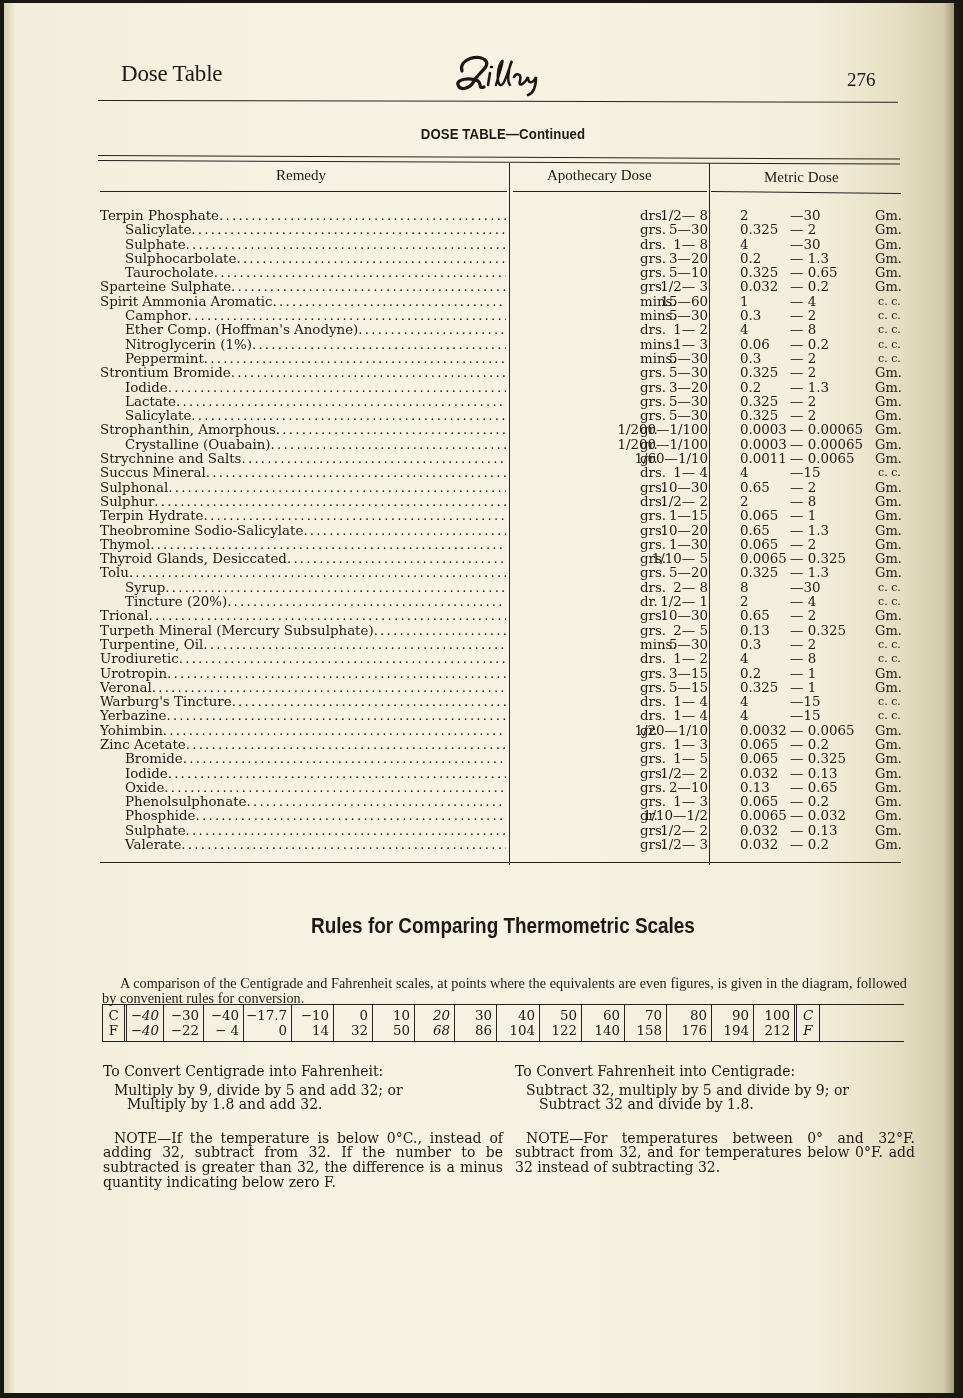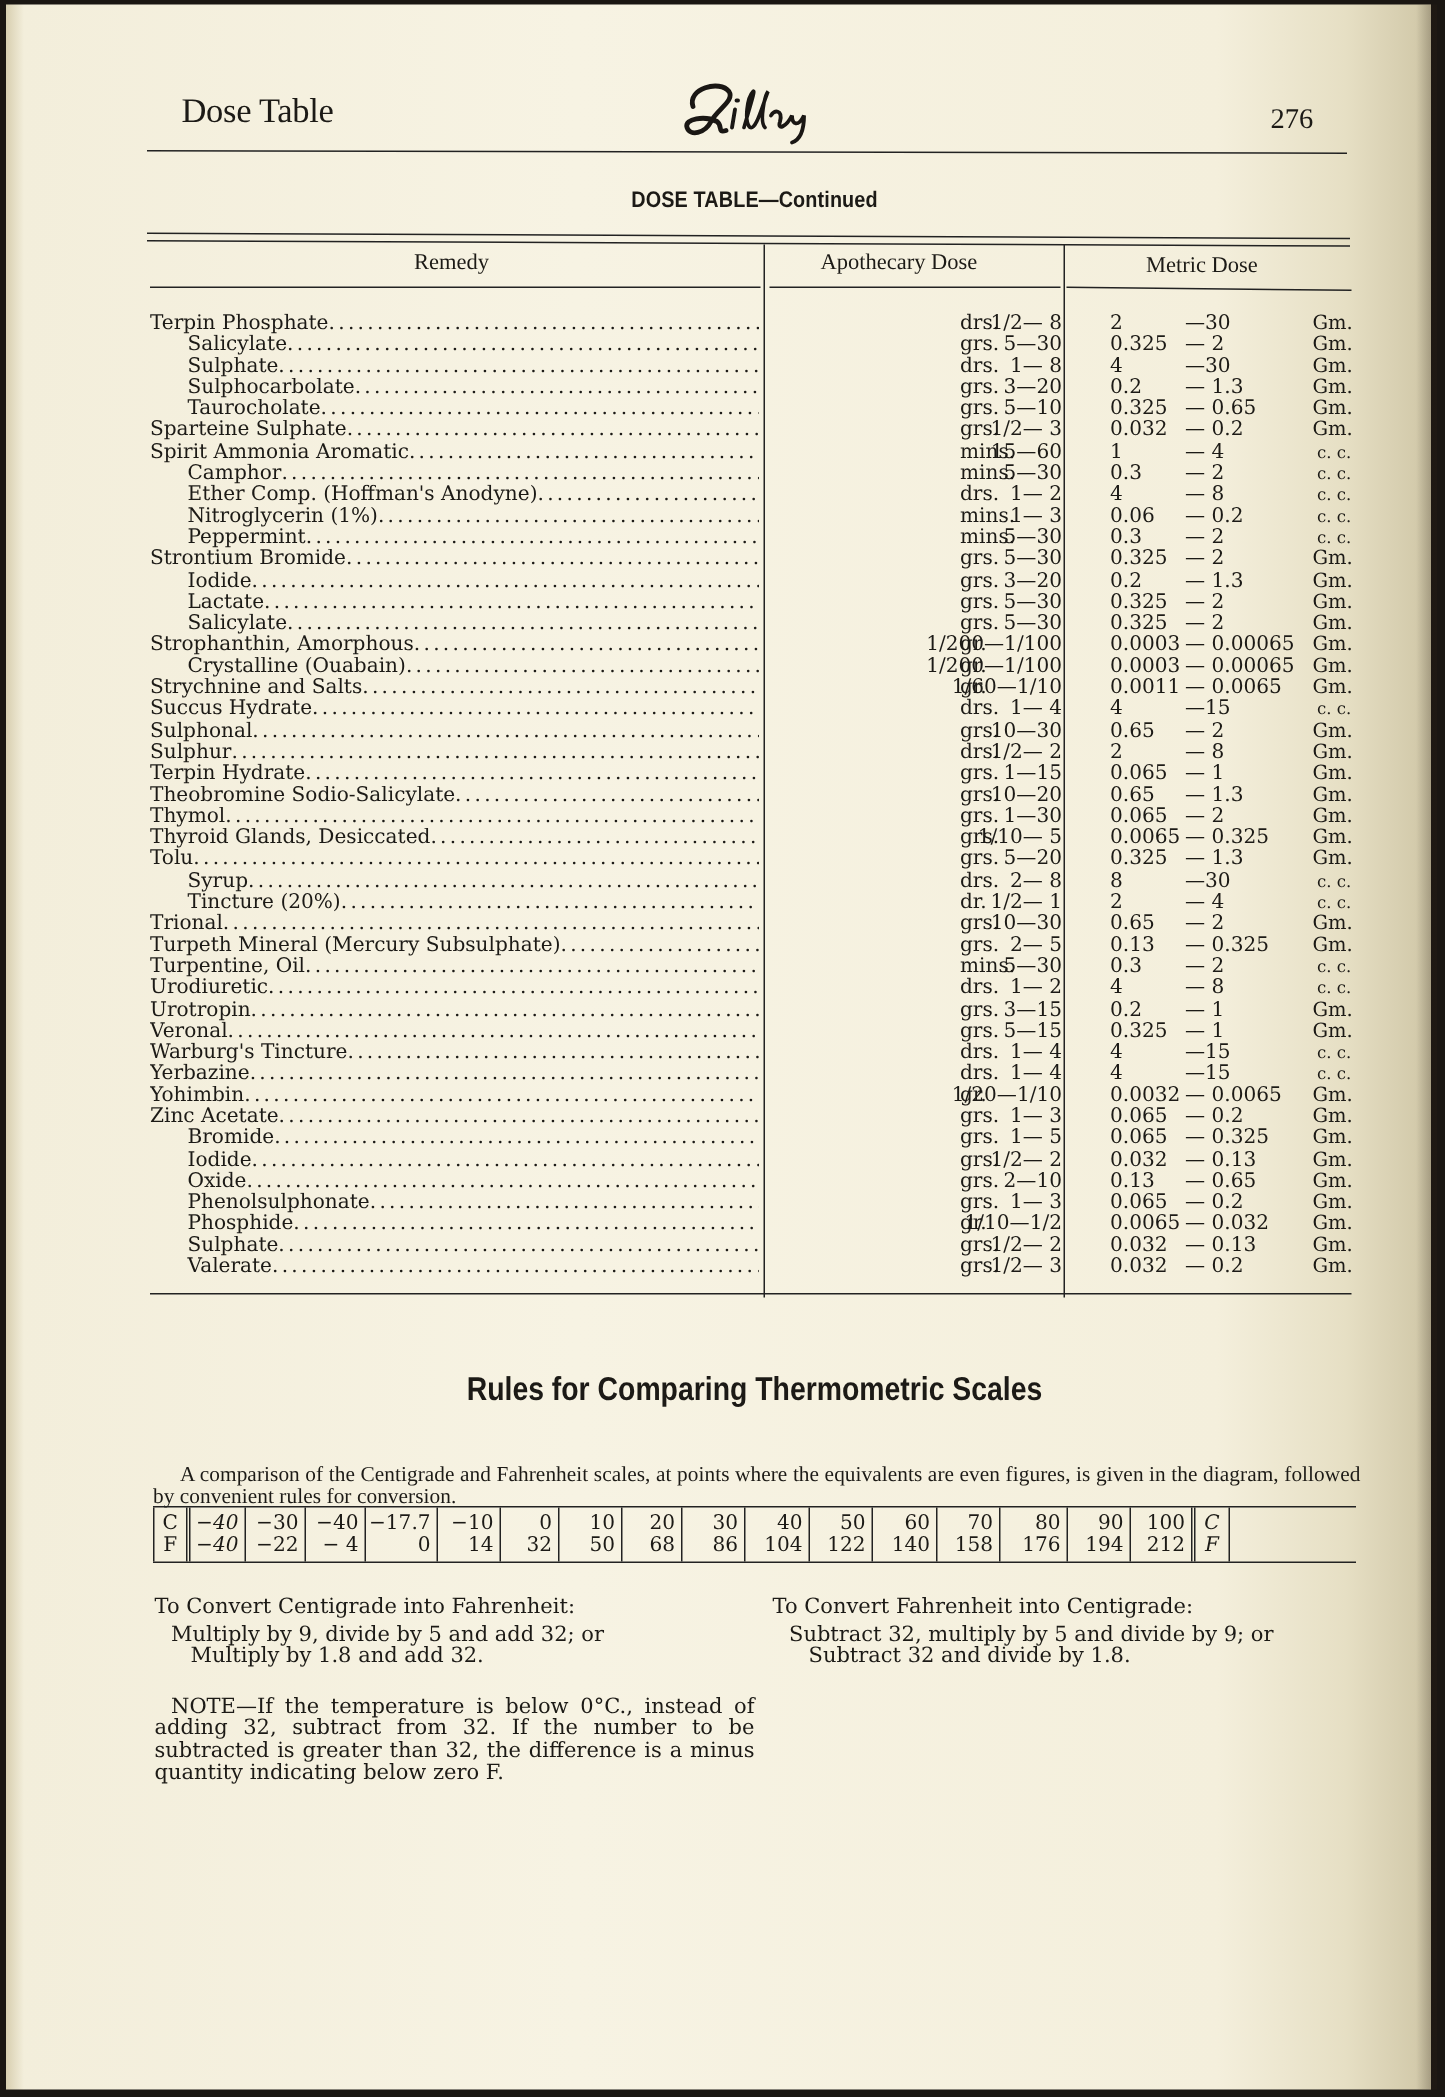--- a/index.html
+++ b/index.html
@@ -267,21 +267,21 @@
       </div>
       <div class="row">
         <div class="remedy-cell"><span>Strychnine and Salts</span><span class="dots">................................................................................</span></div>
         <span class="apoth-range">1/60—1/10</span>
         <span class="apoth-unit">gr.</span>
         <span class="metric-lo">0.0011</span>
         <span class="metric-hi">— 0.0065</span>
         <span class="metric-unit">Gm.</span>
       </div>
       <div class="row">
-        <div class="remedy-cell"><span>Succus Hydrate</span><span class="dots">................................................................................</span></div>
+        <div class="remedy-cell"><span>Succus Mineral</span><span class="dots">................................................................................</span></div>
         <span class="apoth-range">1— 4</span>
         <span class="apoth-unit">drs.</span>
         <span class="metric-lo">4</span>
         <span class="metric-hi">—15</span>
         <span class="metric-unit cc">c. c.</span>
       </div>
       <div class="row">
         <div class="remedy-cell"><span>Sulphonal</span><span class="dots">................................................................................</span></div>
         <span class="apoth-range">10—30</span>
         <span class="apoth-unit">grs.</span>
@@ -521,21 +521,21 @@
         <div>14</div>
       </div>
       <div class="scale-cell" style="width: 39px;">
         <div>0</div>
         <div>32</div>
       </div>
       <div class="scale-cell" style="width: 42px;">
         <div>10</div>
         <div>50</div>
       </div>
-      <div class="scale-cell" style="width: 40px;">
+      <div class="scale-cell" style="width: 40px; font-style: italic;">
         <div>20</div>
         <div>68</div>
       </div>
       <div class="scale-cell" style="width: 42px;">
         <div>30</div>
         <div>86</div>
       </div>
       <div class="scale-cell" style="width: 43px;">
         <div>40</div>
         <div>104</div>
@@ -573,14 +573,15 @@
   <div class="abs convert left">
     <div class="heading">To Convert Centigrade into Fahrenheit:</div>
     <div class="step1">Multiply by 9, divide by 5 and add 32; or</div>
     <div class="step2">Multiply by 1.8 and add 32.</div>
     <div class="note">NOTE—If the temperature is below 0°C., instead of adding 32, subtract from 32. If the number to be subtracted is greater than 32, the difference is a minus quantity indicating below zero F.</div>
   </div>
   <div class="abs convert right">
     <div class="heading">To Convert Fahrenheit into Centigrade:</div>
     <div class="step1">Subtract 32, multiply by 5 and divide by 9; or</div>
     <div class="step2">Subtract 32 and divide by 1.8.</div>
+    <div class="note">NOTE—For temperatures between 0° and 32°F. subtract from 32, and for temperatures below 0°F. add 32 instead of subtracting 32.</div>
   </div>
 </div>
 
 </body></html>

